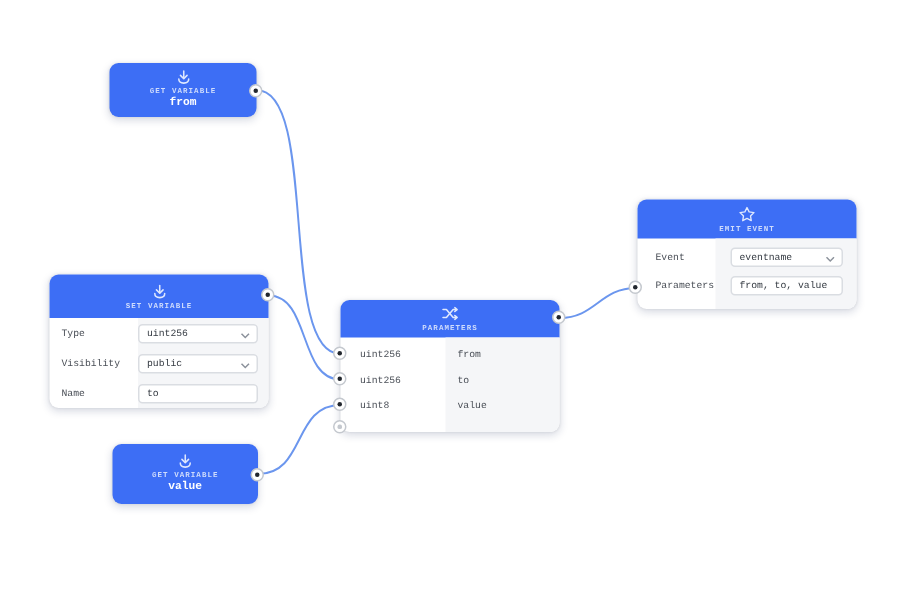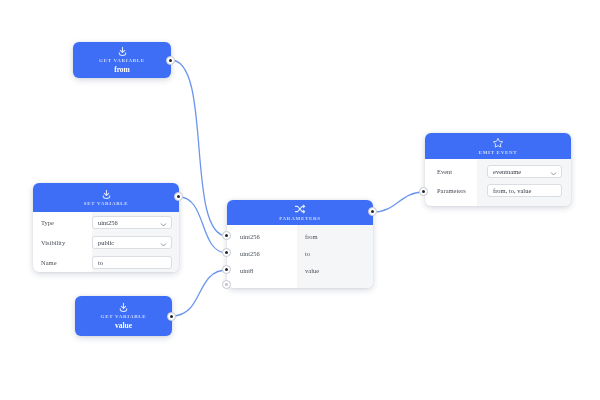--- a/index.html
+++ b/index.html
@@ -1,17 +1,17 @@
 <!DOCTYPE html>
 <html style="--accent: #3d6ef5; --wire: #6b96ee; --headerText: #cfdcfc; --bodyLabel: #4a4f57; --valueText: #343a42; --portDot: #22272e; --columnShade: #f5f6f8; --nodeBg: #ffffff;"><head>
 <meta charset="utf-8">
 <style>
   html,body{margin:0;padding:0;background:#fff;}
   .canvas{position:relative;width:600px;height:400px;background:#fff;overflow:hidden;
-          font-family:Liberation Serif, serif;}
+          font-family:Liberation Mono, monospace;}
   svg.wires{position:absolute;left:0;top:0;z-index:1;}
   .wire{fill:none;stroke:var(--wire);stroke-width:1.3;stroke-linecap:round;}
 
   .node{position:absolute;border-radius:6px;background:var(--nodeBg);z-index:2;
         box-shadow:0 2px 6px rgba(20,40,90,.18),0 0 2px rgba(0,0,0,.08);}
   .node.simple{background:var(--accent);display:flex;flex-direction:column;
                align-items:center;justify-content:center;gap:1px;}
   .node-header{background:var(--accent);border-radius:6px 6px 0 0;display:flex;
                flex-direction:column;align-items:center;justify-content:center;gap:1px;}
   .caption{font-size:5px;font-weight:bold;letter-spacing:.7px;color:var(--headerText);

